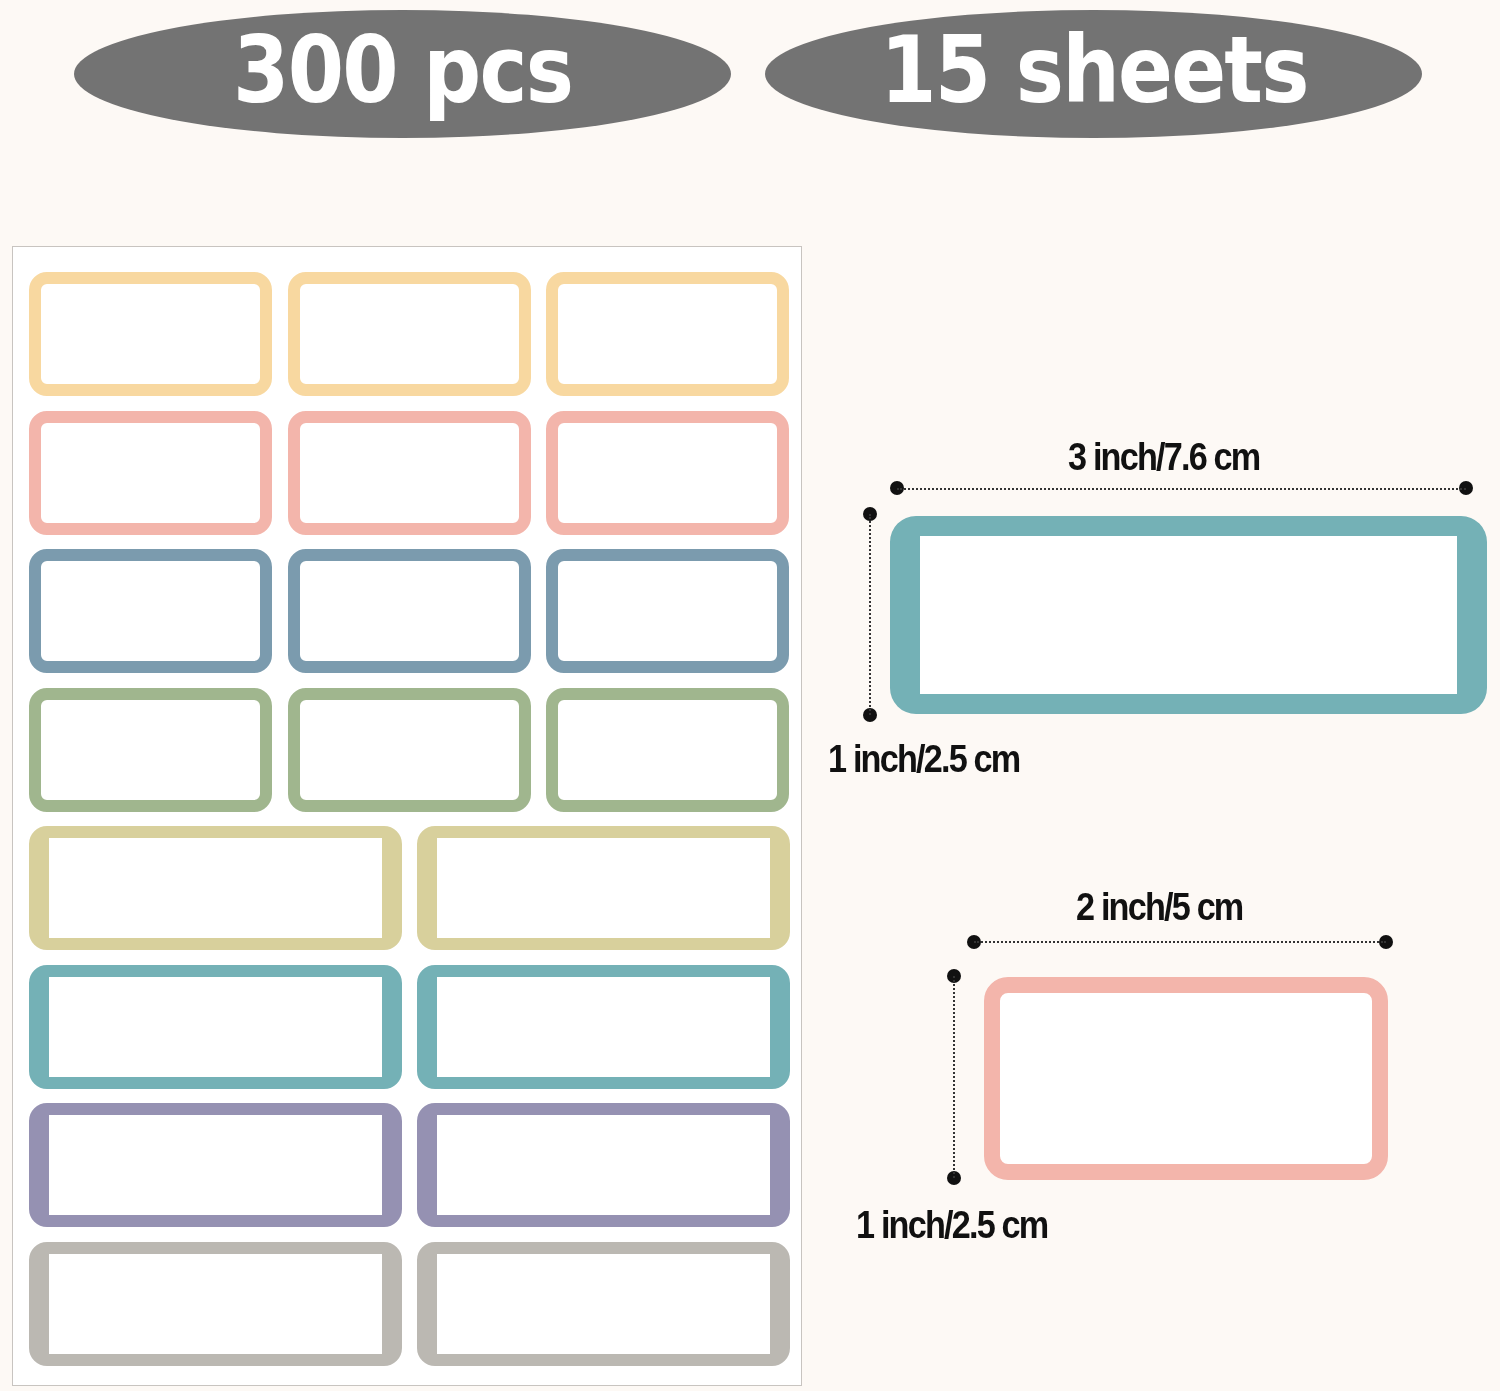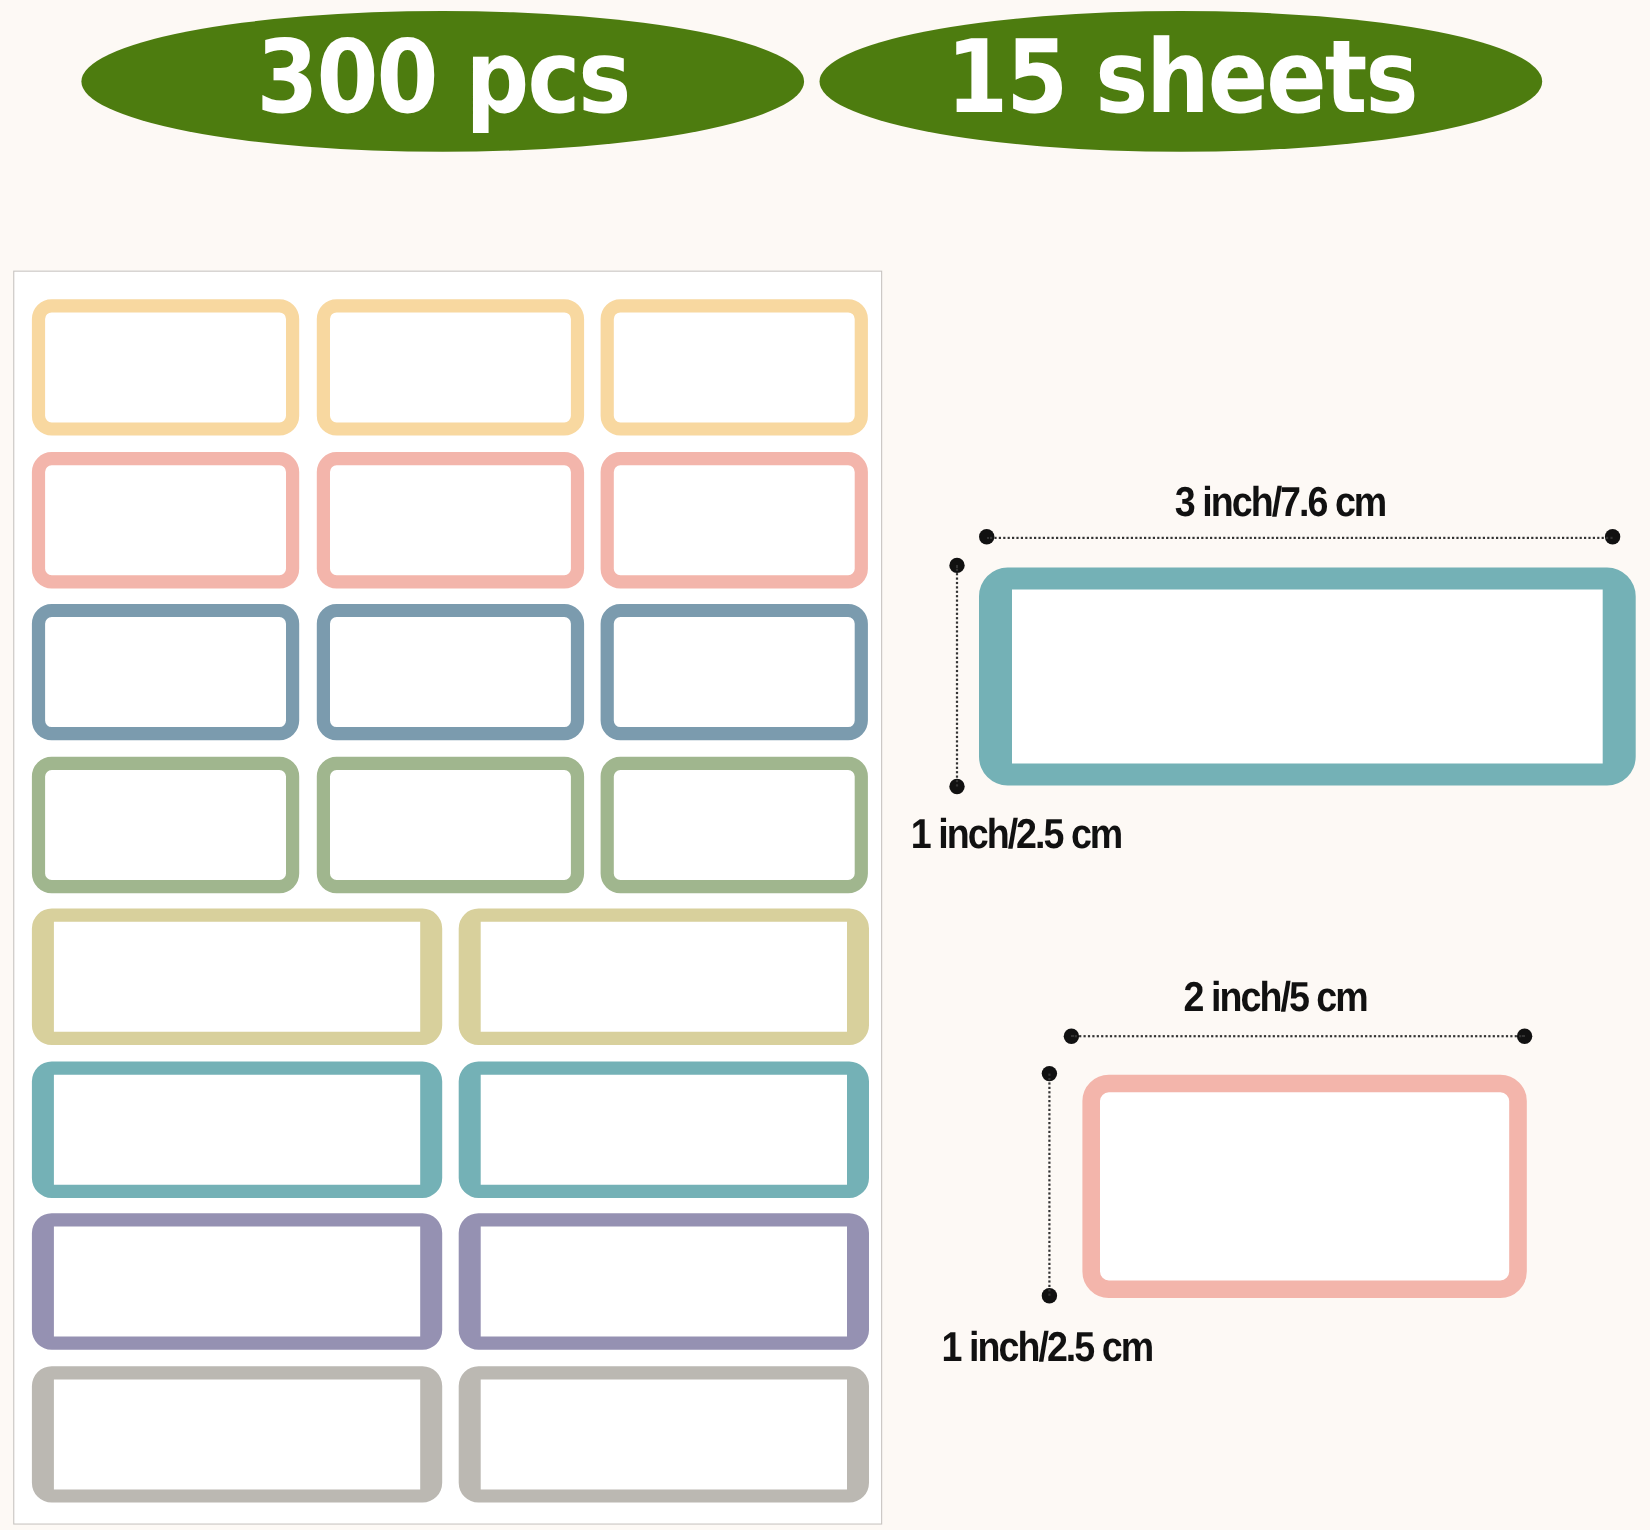--- a/index.html
+++ b/index.html
@@ -1,32 +1,32 @@
 <!DOCTYPE html>
 <html><head>
 <meta charset="utf-8">
 <style>
   html, body { margin:0; padding:0; }
   body { width:1500px; height:1391px; background:#fdf9f5; position:relative; overflow:hidden; font-family:"DejaVu Sans", sans-serif; }
-  .pill { position:absolute; top:10px; height:128px; border-radius:50%; background:#4d7c0f; display:flex; align-items:center; justify-content:center; }
+  .pill { position:absolute; top:10px; height:128px; border-radius:50%; background:#737373; display:flex; align-items:center; justify-content:center; }
   .pill span { color:#fff; font-weight:bold; font-size:92px; letter-spacing:-2px; line-height:1; transform:scaleX(0.88); display:inline-block; margin-top:-6px; }
   .sheet { position:absolute; left:12px; top:246px; width:790px; height:1140px; background:#fff; border:1px solid #c8c4c0; box-sizing:border-box; }
   .lbl { position:absolute; box-sizing:border-box; border-radius:16px; background:#fff; }
   .dim-text { position:absolute; font-family:"Liberation Sans", sans-serif; font-weight:bold; color:#111; font-size:38px; letter-spacing:-2px; transform:scaleX(0.9); transform-origin:left center; white-space:nowrap; }
   .dot { position:absolute; width:14px; height:14px; border-radius:50%; background:#111; }
   .hline { position:absolute; height:0; border-top:2px dotted #333; }
   .vline { position:absolute; width:0; border-left:2px dotted #333; }
 </style>
 </head>
 <body>
 
 <div class="pill" style="left:74px; width:657px;">
   <span>300 pcs</span>
 </div>
-<div class="pill" style="left:745px; width:657px;">
+<div class="pill" style="left:765px; width:657px;">
   <span>15 sheets</span>
 </div>
 
 <div class="sheet" id="sheet">
     <div class="lbl" style="left: 16px; top: 25px; width: 243px; height: 124px; border: 12px solid rgb(248, 216, 160); border-radius: 18px;"></div>
     <div class="lbl" style="left: 274.5px; top: 25px; width: 243px; height: 124px; border: 12px solid rgb(248, 216, 160); border-radius: 18px;"></div>
     <div class="lbl" style="left: 533px; top: 25px; width: 243px; height: 124px; border: 12px solid rgb(248, 216, 160); border-radius: 18px;"></div>
     <div class="lbl" style="left: 16px; top: 163.5px; width: 243px; height: 124px; border: 12px solid rgb(243, 181, 171); border-radius: 18px;"></div>
     <div class="lbl" style="left: 274.5px; top: 163.5px; width: 243px; height: 124px; border: 12px solid rgb(243, 181, 171); border-radius: 18px;"></div>
     <div class="lbl" style="left: 533px; top: 163.5px; width: 243px; height: 124px; border: 12px solid rgb(243, 181, 171); border-radius: 18px;"></div>

